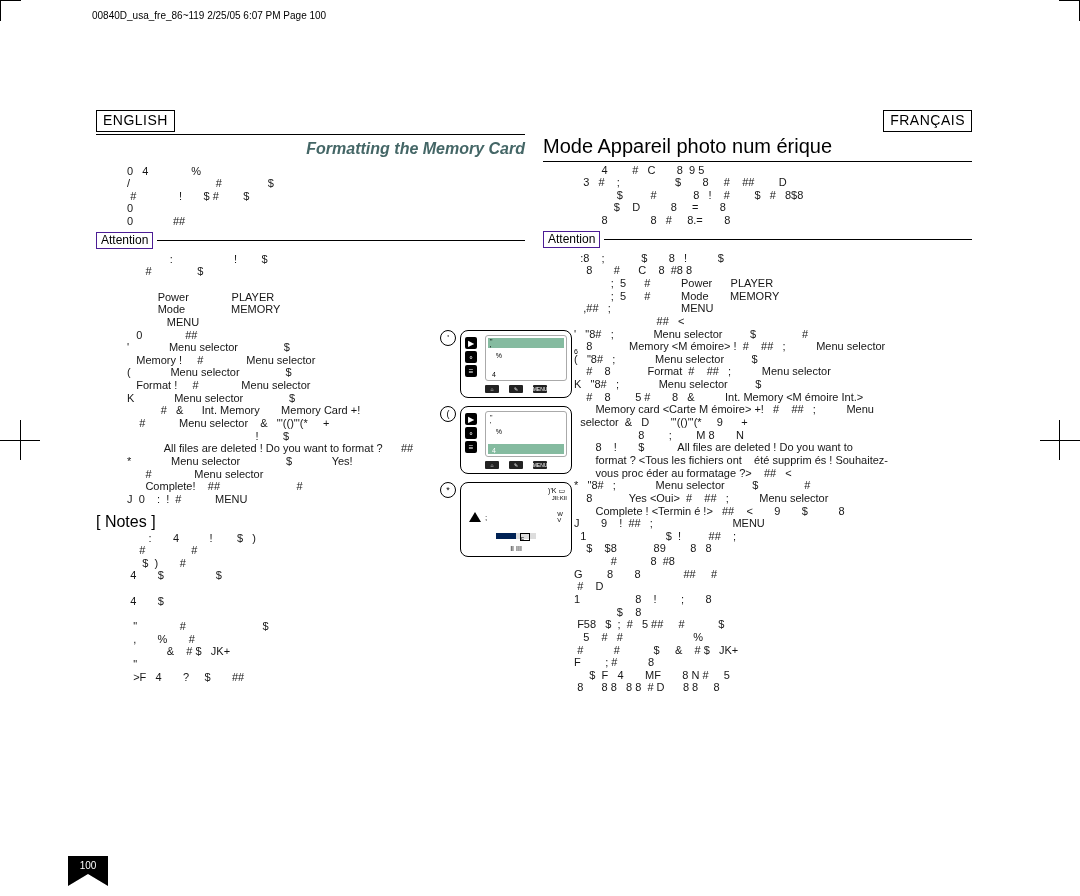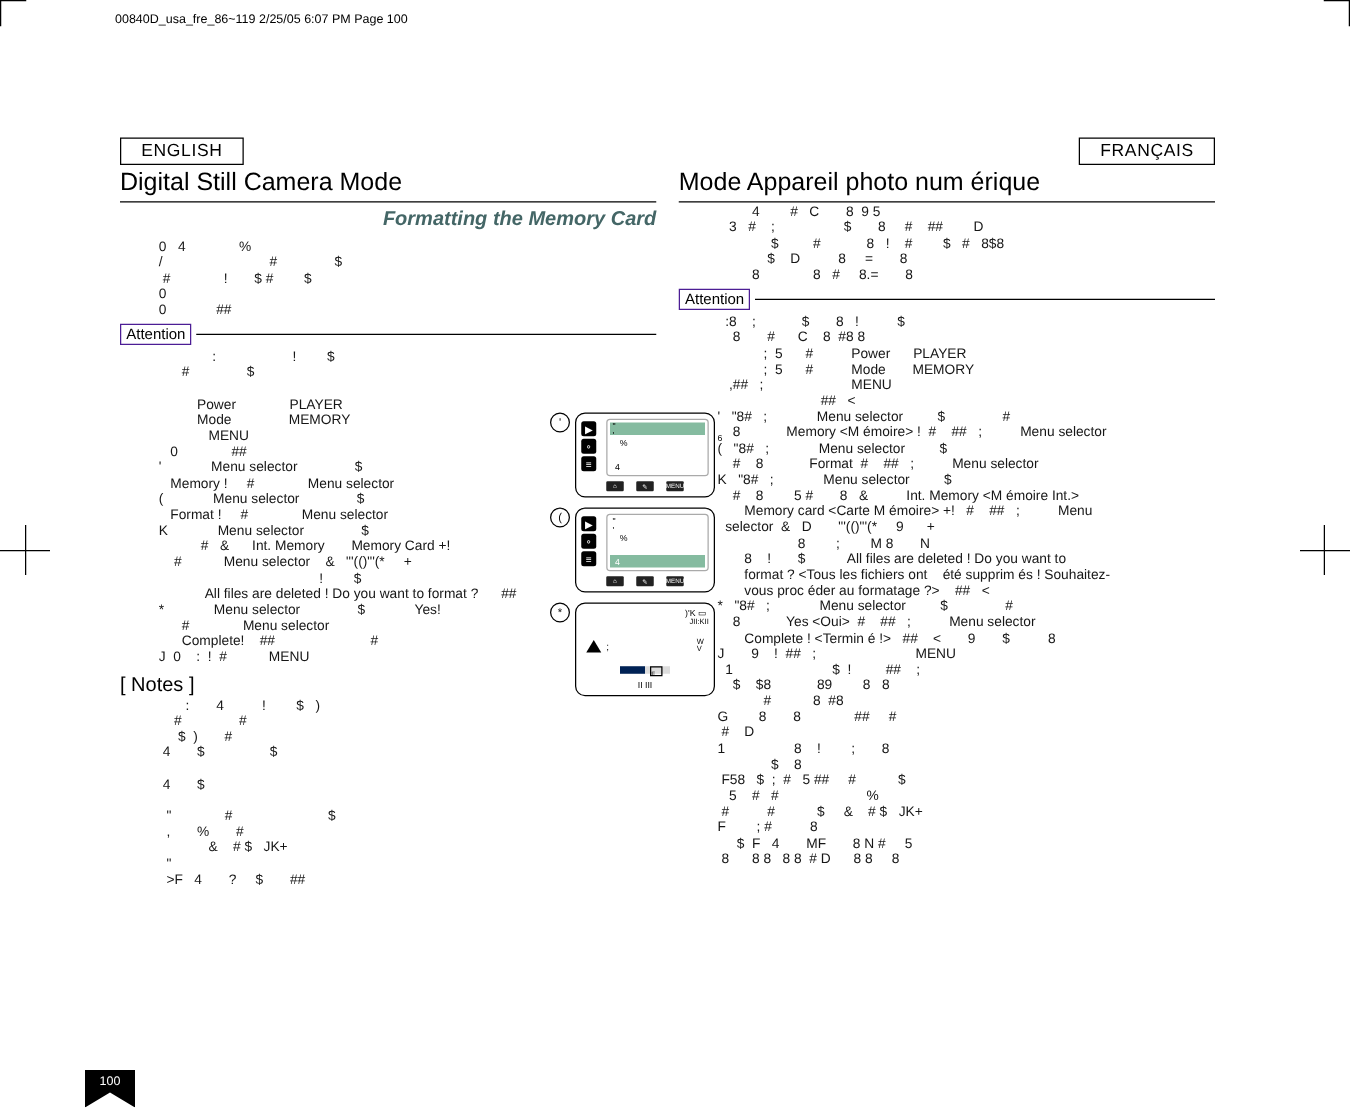--- a/index.html
+++ b/index.html
@@ -37,21 +37,21 @@
   }
   .col {
     width: 50%;
     box-sizing: border-box;
     padding: 0 4px;
     line-height: 1.25;
   }
   .lang-box {
     display:inline-block;
     border:1px solid #000;
-    padding:1px 16px;
+    padding:1px 6px;
     font-size:14px;
     letter-spacing:0.5px;
   }
   .lang-row-right { text-align:right; }
   .title {
     font-size: 20px;
     font-weight: normal;
     margin-top: 2px;
   }
   .title-rule { border-bottom:1px solid #000; margin-top:2px; margin-bottom:2px;}
@@ -162,21 +162,20 @@
 <div class="cross-v" style="top:420px;left:20px;height:40px"></div>
 <div class="cross-h" style="top:440px;right:0;width:40px"></div>
 <div class="cross-v" style="top:420px;right:20px;height:40px"></div>
 
 <div class="content">
 
   <div class="col">
     <div>
       <span class="lang-box">ENGLISH</span>
     </div>
-    <div class="title">Digital Still Camera Mode</div>
     <div class="title-rule"></div>
     <div class="subtitle">Formatting the Memory Card</div>
     <div class="smalltext"> 0   4              %
  /                            #               $
   #              !       $ #        $
  0
  0             ##</div>
     <div class="attention-row">
       <span class="attention-box">Attention</span>
       <span class="attention-line"></span>

